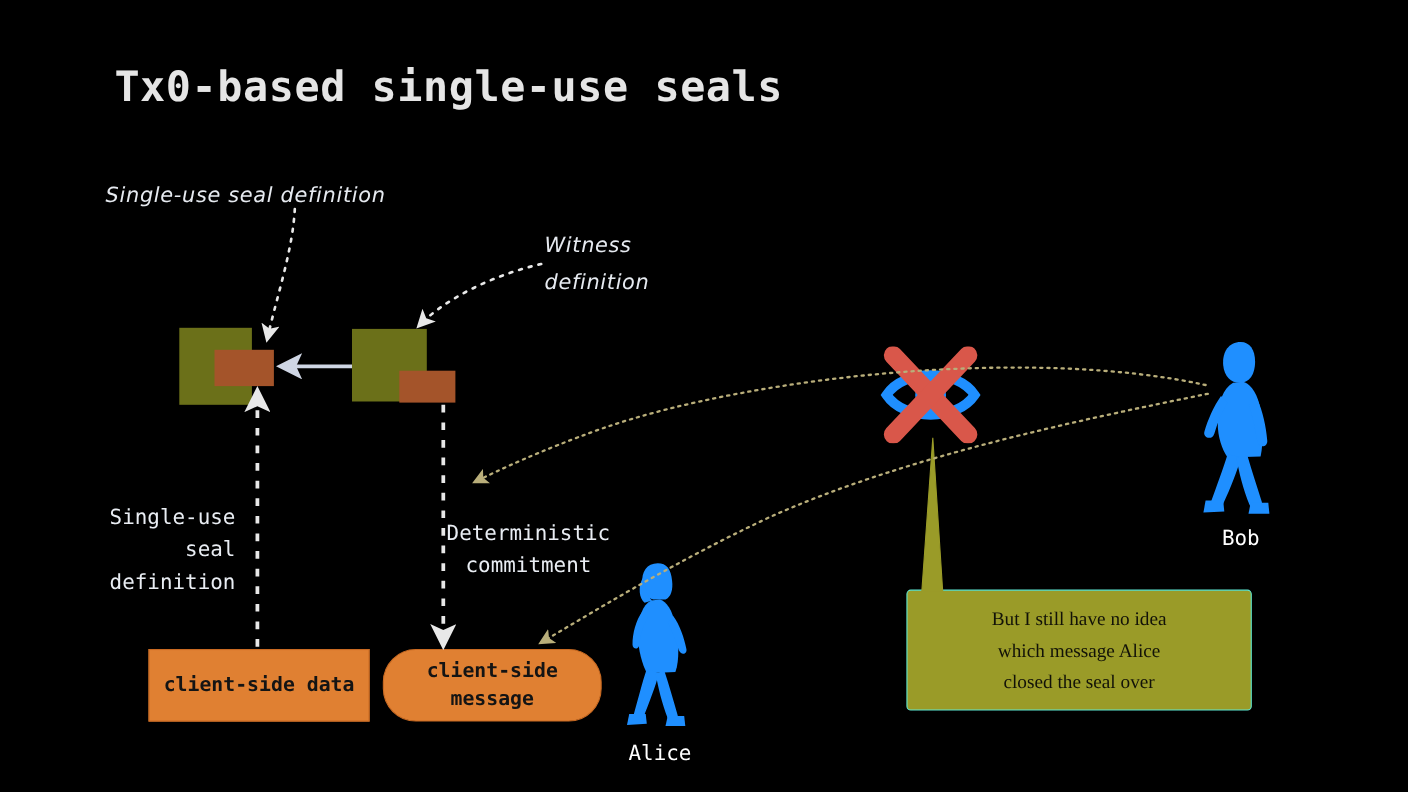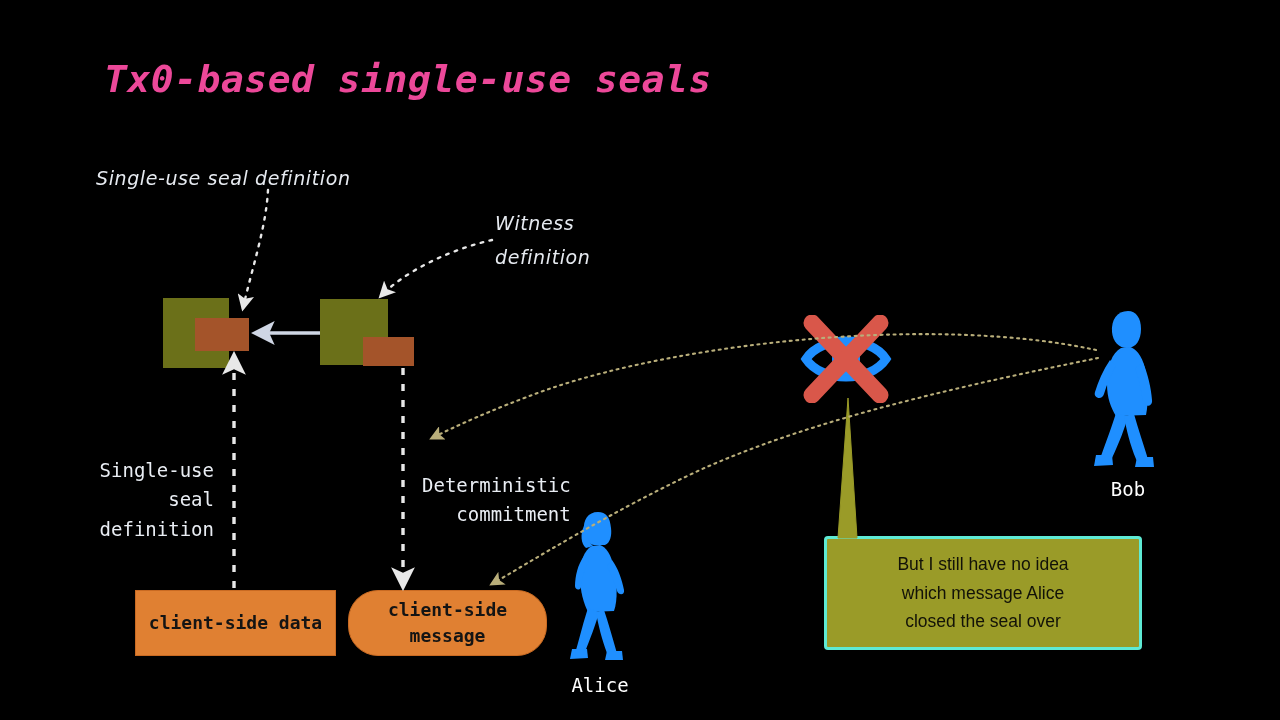--- a/index.html
+++ b/index.html
@@ -25,24 +25,23 @@
   }
 
   
   #slide-title {
     position: absolute;
     left: 104px;
     top: 57px;
     font-family: "DejaVu Sans Mono", monospace;
     font-size: 38px;
     font-weight: bold;
-    color: #ec4899;
+    color: #e5e5e5;
     letter-spacing: 0.5px;
     white-space: nowrap;
-    font-style: italic;
   }
 
   
   .annot {
     position: absolute;
     font-family: "DejaVu Sans", sans-serif;
     font-style: italic;
     font-size: 19px;
     color: #e6eaf0;
     letter-spacing: 0.6px;
@@ -60,22 +59,22 @@
     color: #e9edf3;
     line-height: 1.55;
     white-space: pre;
   }
   #cap-seal-def {
     left: 64px; top: 456px;
     width: 150px;
     text-align: right;
   }
   #cap-deterministic {
-    left: 422px; top: 471px;
-    text-align: right;
+    left: 406px; top: 471px;
+    text-align: center;
   }
 
   
   .tx-body {
     position: absolute;
     background: #6b7019;
   }
   .tx-out {
     position: absolute;
     background: #a4542a;
@@ -126,24 +125,24 @@
   #eye-group { position: absolute; left: 798px; top: 315px; width: 96px; height: 88px; }
 
   
   #speech-bubble {
     position: absolute;
     left: 824px;
     top: 536px;
     width: 312px;
     height: 108px;
     background: #9a9b28;
-    border: 3px solid #5eead4;
+    border: 1px solid #5eead4;
     border-radius: 4px;
     color: #121208;
-    font-family: Liberation Sans, sans-serif;
+    font-family: Liberation Serif, serif;
     font-size: 17.5px;
     line-height: 1.62;
     display: flex;
     align-items: center;
     justify-content: center;
     text-align: center;
     white-space: pre-line;
   }
 </style>
 </head>

